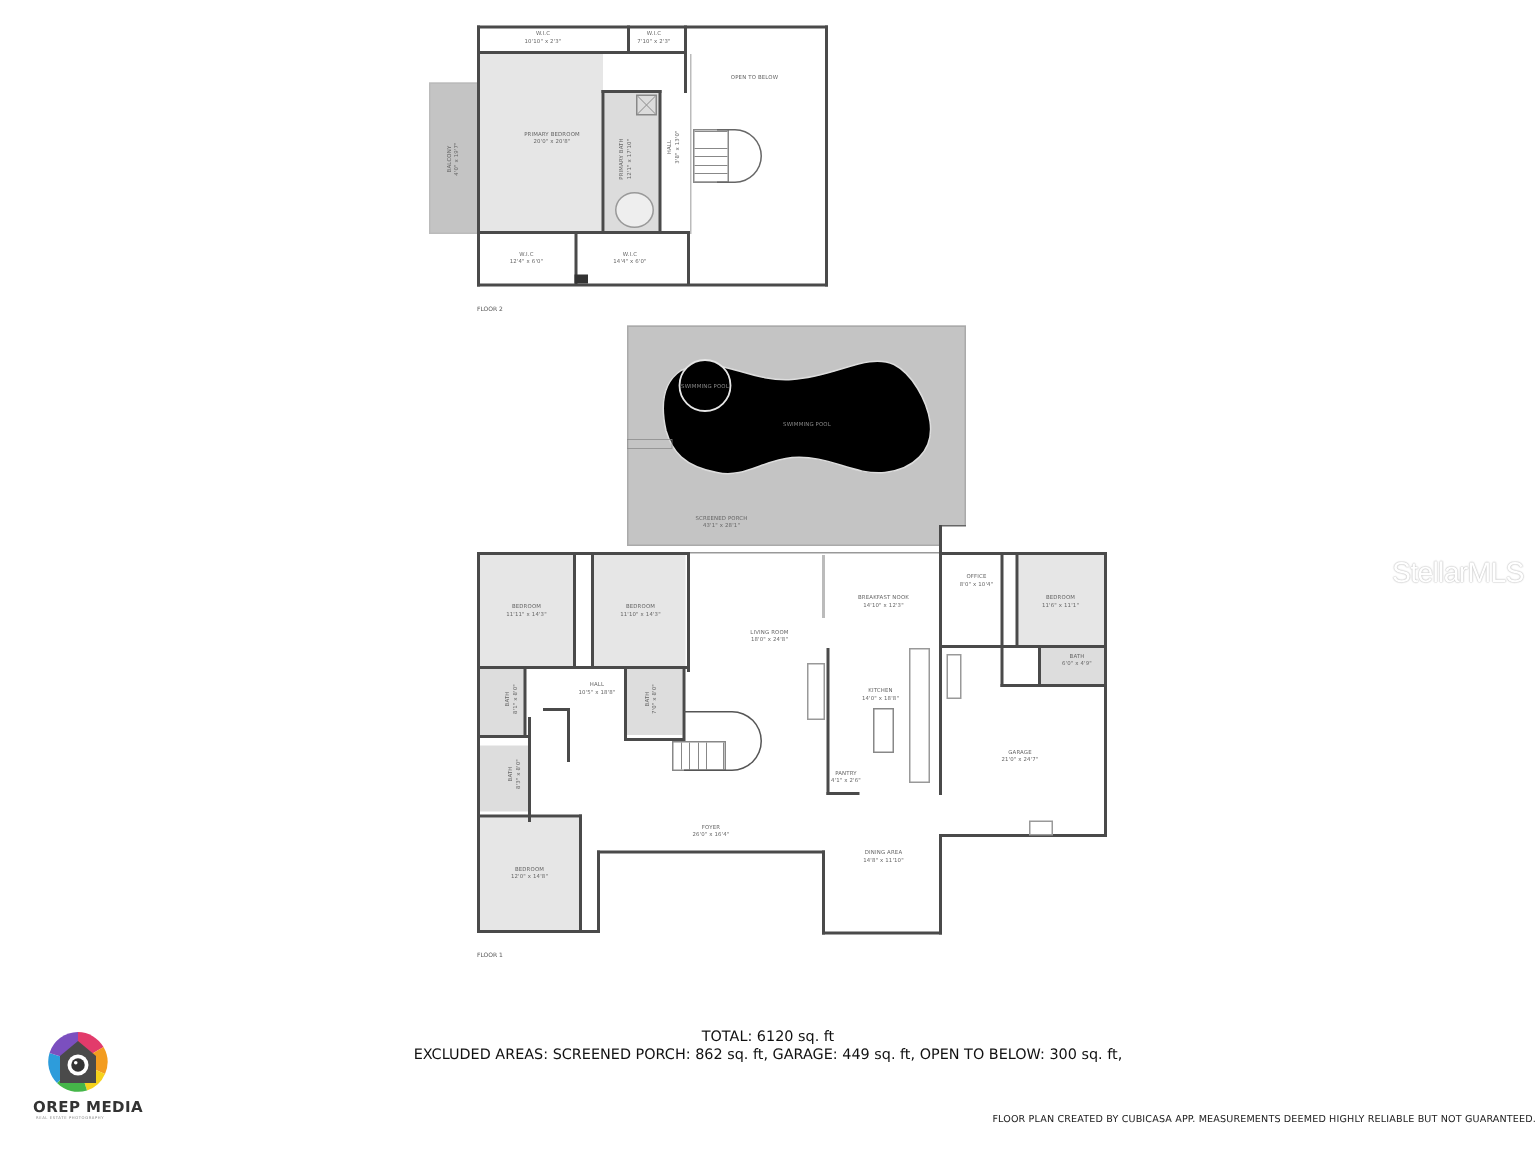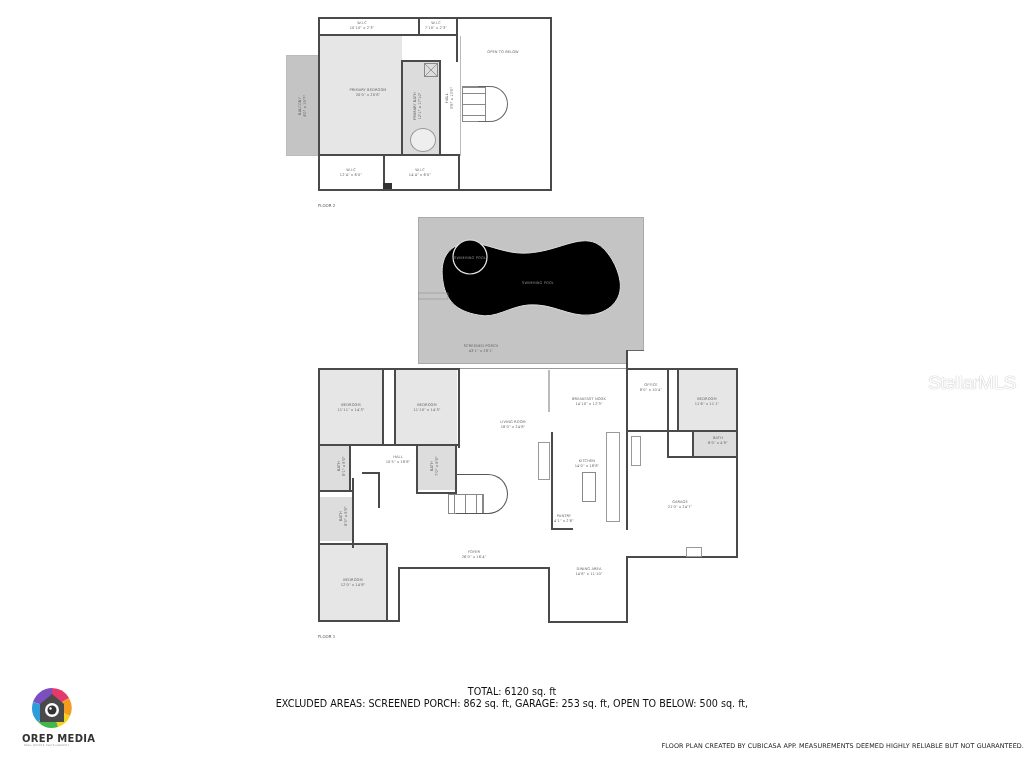--- a/index.html
+++ b/index.html
@@ -243,21 +243,21 @@
       <span>BEDROOM</span>
       <span>12'0" x 14'8"</span>
     </div>
   <div class="floorlbl" style="left:318px;top:634px;">FLOOR 1</div>
 </div>
 
 <div class="watermark">StellarMLS</div>
 
 <div class="summary" style="top:686px;">
   <div>TOTAL: 6120 sq. ft</div>
-  <div>EXCLUDED AREAS: SCREENED PORCH: 862 sq. ft, GARAGE: 253 sq. ft, OPEN TO BELOW: 500 sq. ft,</div>
+  <div>EXCLUDED AREAS: SCREENED PORCH: 862 sq. ft, GARAGE: 449 sq. ft, OPEN TO BELOW: 300 sq. ft,</div>
 </div>
 <div class="disclaimer" style="top:742px;">FLOOR PLAN CREATED BY CUBICASA APP. MEASUREMENTS DEEMED HIGHLY RELIABLE BUT NOT GUARANTEED.</div>
 
 <div>
   <svg class="abs" style="left:30px;top:686px;" width="44" height="44" viewBox="0 0 44 44">
     <path d="M22 22 L22 2 A20 20 0 0 1 39 12 Z" fill="#e23b6b"></path>
     <path d="M22 22 L39 12 A20 20 0 0 1 40 30 Z" fill="#f39c1f"></path>
     <path d="M22 22 L40 30 A20 20 0 0 1 28 41 Z" fill="#f6d21b"></path>
     <path d="M22 22 L28 41 A20 20 0 0 1 8 36 Z" fill="#45b649"></path>
     <path d="M22 22 L8 36 A20 20 0 0 1 3 16 Z" fill="#2d9cdb"></path>

